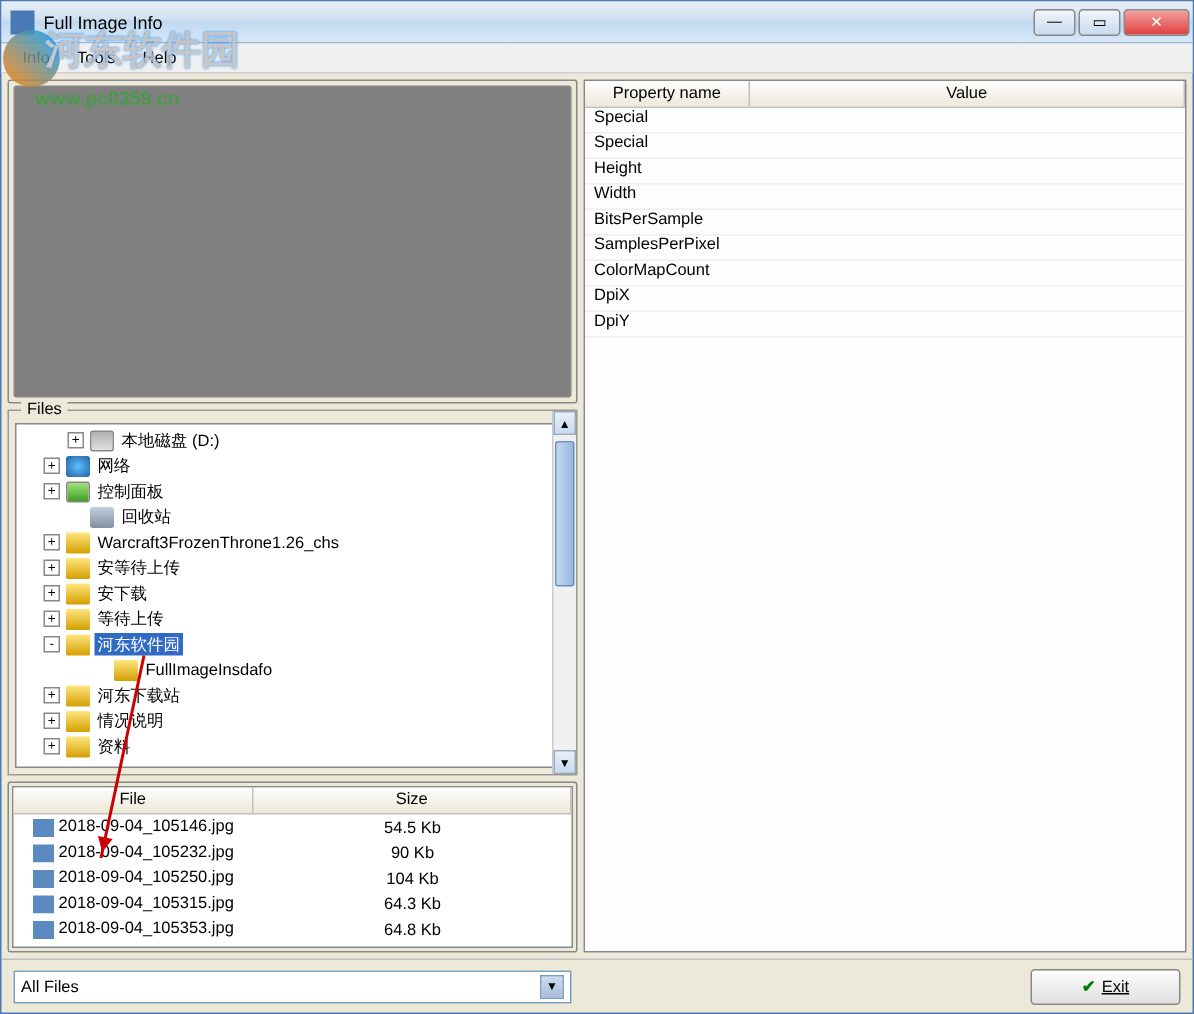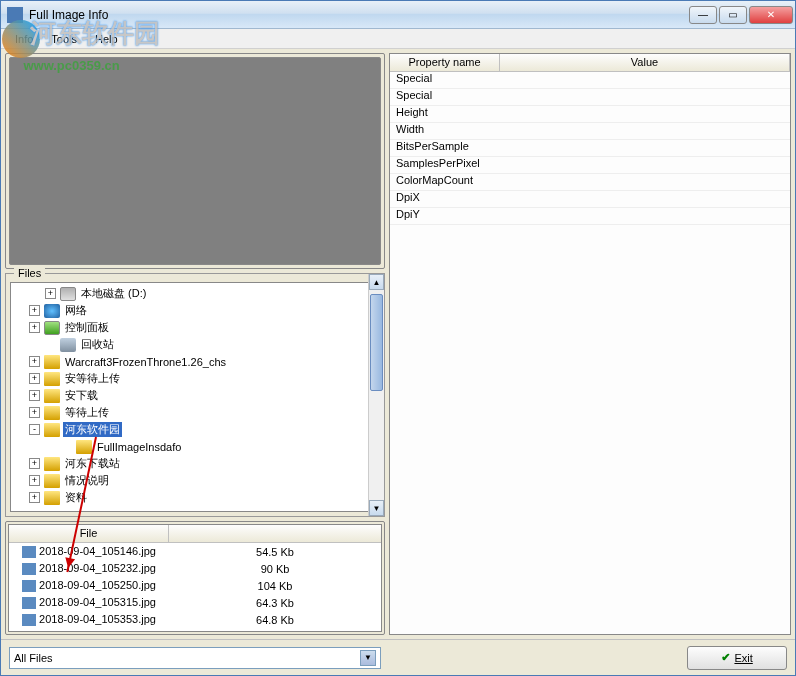--- a/index.html
+++ b/index.html
@@ -205,20 +205,21 @@
             <div class="thumb"></div>
             <div class="sbtn dn">▼</div>
           </div>
         </div>
       </div>
 
       <div class="filelist-wrap">
         <div class="filelist">
           <div class="fl-head">
             <div class="col-file">File</div>
+            <div class="col-size">Size</div>
           </div>
           <div id="filerows">
               <div class="fl-row">
                 <div class="col-file"><span class="fico"></span>2018-09-04_105146.jpg</div>
                 <div class="col-size">54.5 Kb</div>
               </div>
               <div class="fl-row">
                 <div class="col-file"><span class="fico"></span>2018-09-04_105232.jpg</div>
                 <div class="col-size">90 Kb</div>
               </div>

